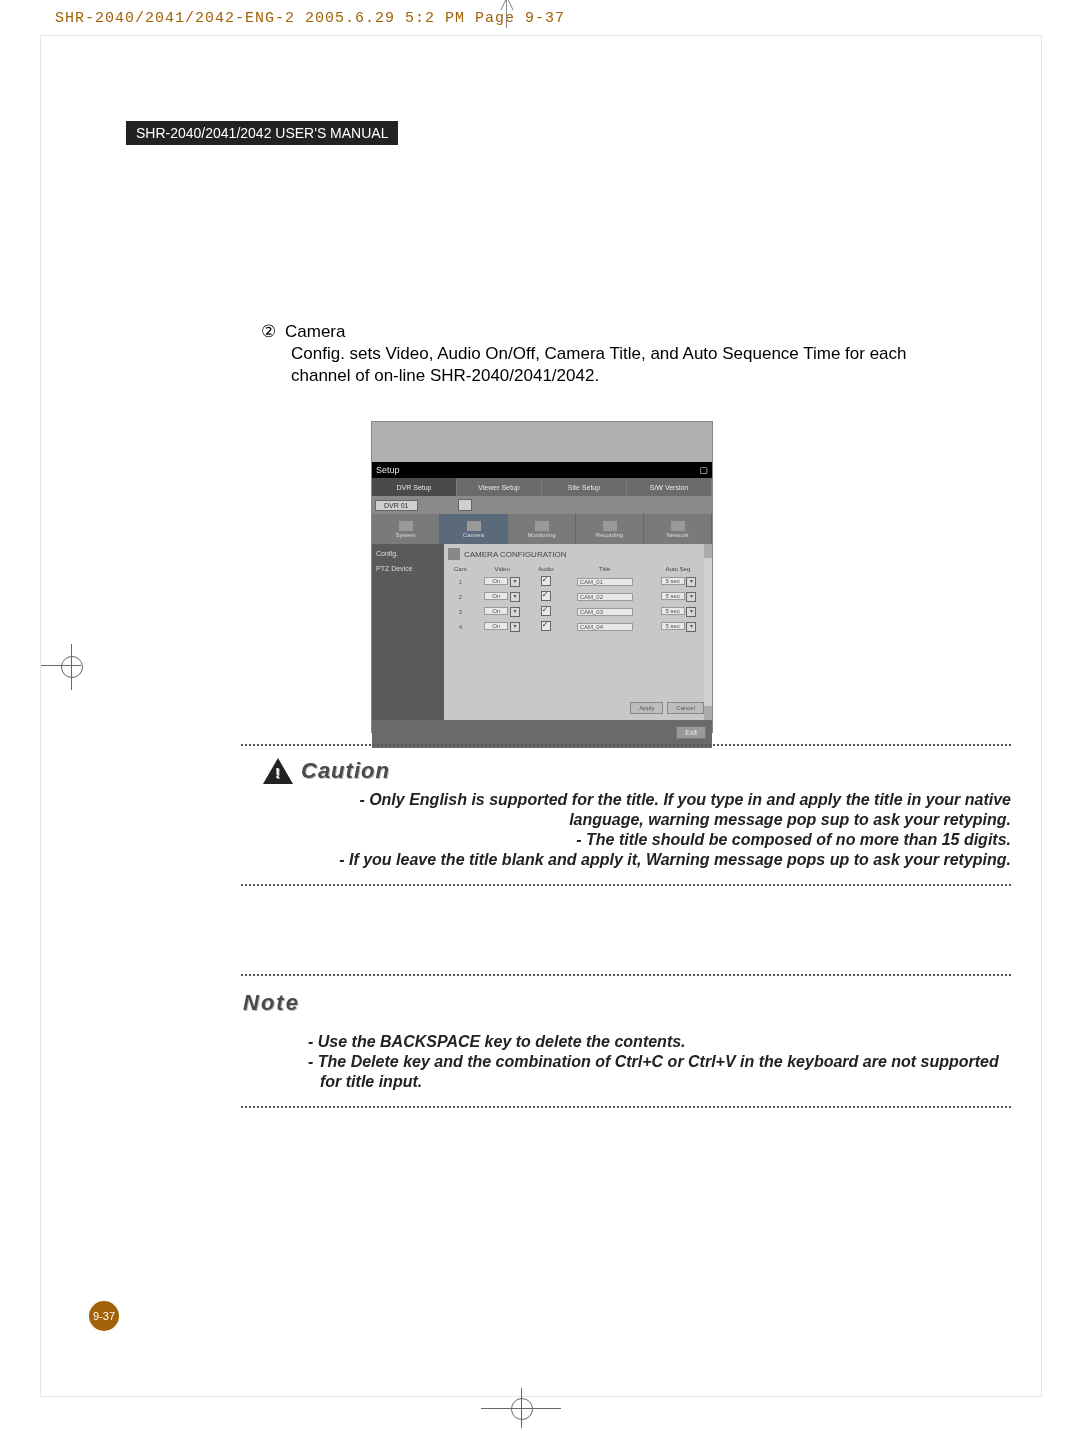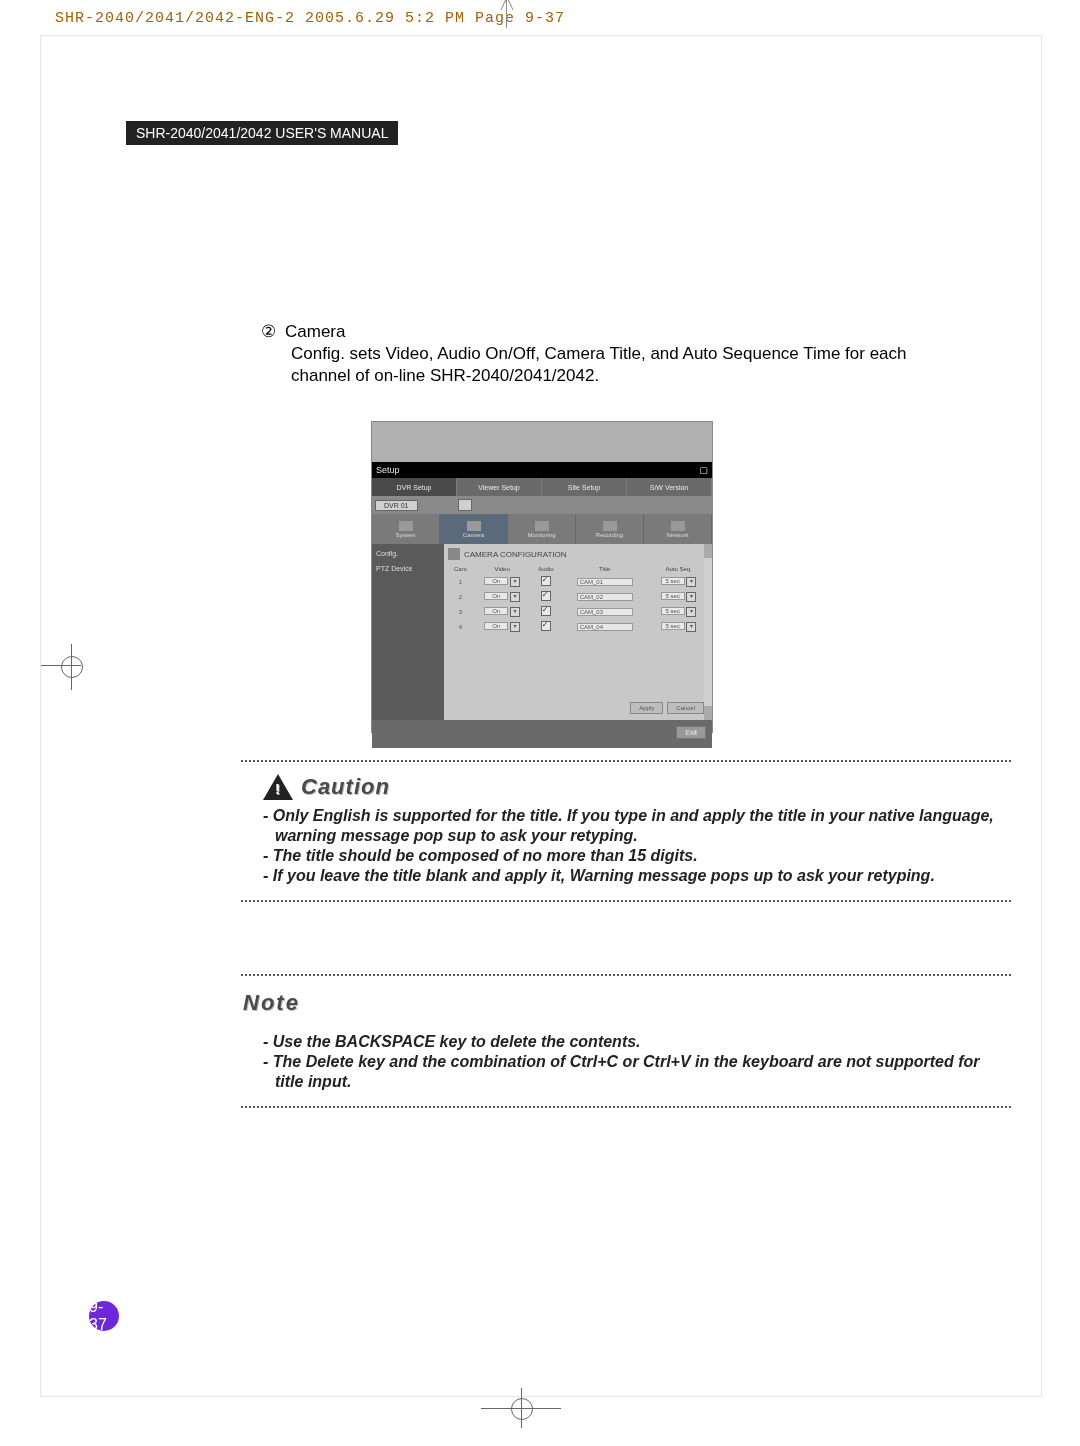--- a/index.html
+++ b/index.html
@@ -354,25 +354,26 @@
     position: absolute;
     bottom: 0;
     width: 100%;
     height: 14px;
     background: #aaa;
   }
 
   .dashed-box {
     position: absolute;
     left: 200px;
-    top: 724px;
+    top: 708px;
     width: 770px;
     border-top: 2px dotted #555;
     border-bottom: 2px dotted #555;
     padding: 10px 0 14px 0;
+    text-align: right;
   }
   .caution-head {
     display: flex;
     align-items: center;
     gap: 8px;
     margin: 2px 0 6px 22px;
     font-size: 22px;
     font-style: italic;
     font-weight: bold;
     color: #4a4a4a;
@@ -401,20 +402,21 @@
     font-size: 16px;
     font-style: italic;
     font-weight: bold;
     color: #222;
     line-height: 1.25;
     margin-left: 22px;
   }
   .caution-body div, .note-body div {
     padding-left: 12px;
     text-indent: -12px;
+    margin-left: 45px;
   }
   .note-box {
     position: absolute;
     left: 200px;
     top: 938px;
     width: 770px;
     border-top: 2px dotted #555;
     border-bottom: 2px dotted #555;
     padding: 14px 0 14px 0;
   }
@@ -427,23 +429,23 @@
     text-shadow: 1px 1px 0 #bbb;
     margin: 0 0 16px 2px;
   }
   .page-num {
     position: absolute;
     left: 48px;
     bottom: 65px;
     width: 30px;
     height: 30px;
     border-radius: 50%;
-    background: #6d28d9;
+    background: #a16207;
     color: #fff;
-    font-size: 16px;
+    font-size: 11px;
     display: flex;
     align-items: center;
     justify-content: center;
   }
 </style>
 </head>
 <body>
 
 <div class="print-header">SHR-2040/2041/2042-ENG-2  2005.6.29  5:2 PM  Page 9-37</div>
 

